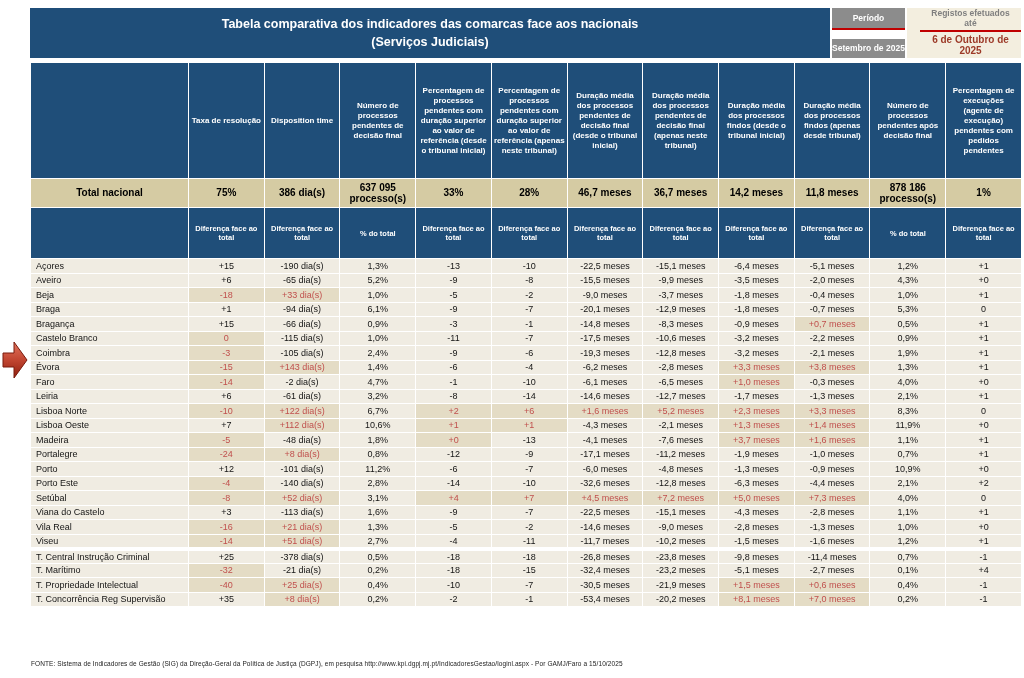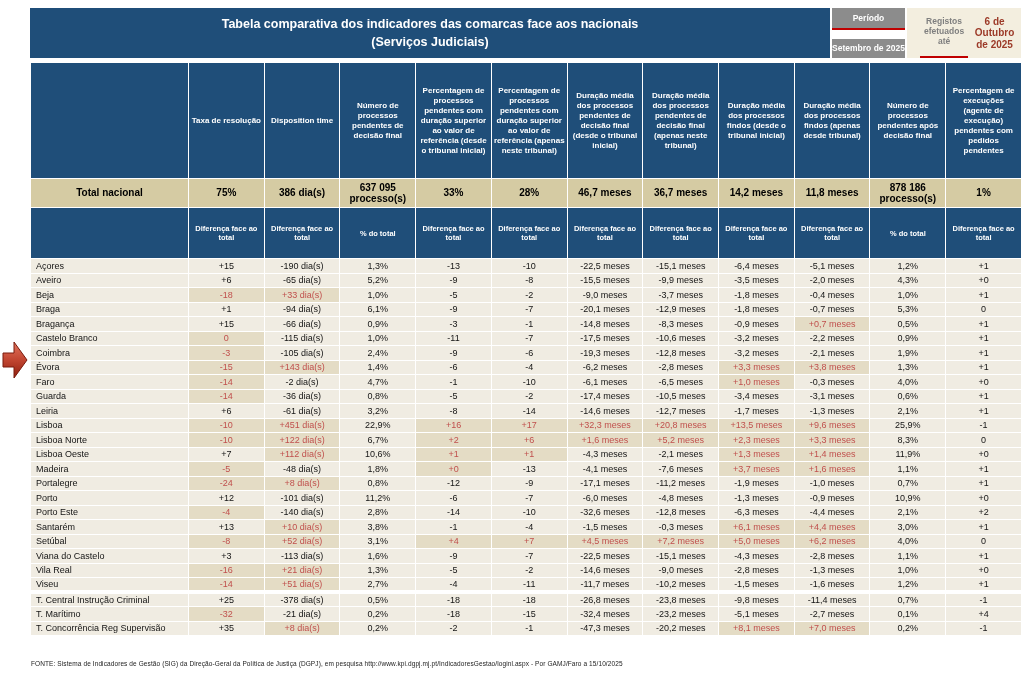--- a/index.html
+++ b/index.html
@@ -22,21 +22,21 @@
   .period-label {
     background:#8C8C8C; color:#fff; font-weight:bold; font-size:8.5px;
     flex:1; display:flex; align-items:center; justify-content:center;
     border-bottom:2px solid #C00000;
   }
   .period-value {
     background:#8C8C8C; color:#fff; font-weight:bold; font-size:8.5px;
     flex:1; display:flex; align-items:center; justify-content:center;
     margin-top:9px;
   }
-  .records-box { width:114px; margin-left:2px; background:#F3EEDF; display:flex; flex-direction:row;padding-left:13px; }
+  .records-box { width:114px; margin-left:2px; background:#F3EEDF; display:flex; flex-direction:column;padding-left:13px; }
   .records-label {
     color:#7f7f7f; font-weight:bold; font-size:8.5px; text-align:center;
     flex:1; display:flex; align-items:center; justify-content:center;
     border-bottom:2px solid #C00000; padding:1px 4px; line-height:1.15;
   }
   .records-value {
     color:#9C3A28; font-weight:bold; font-size:10px; text-align:center;
     flex:1.2; display:flex; align-items:center; justify-content:center;
     padding:1px 4px; line-height:1.15;
   }
@@ -274,60 +274,32 @@
           <td>-1</td>
           <td>-10</td>
           <td>-6,1 meses</td>
           <td>-6,5 meses</td>
           <td class="neg">+1,0 meses</td>
           <td>-0,3 meses</td>
           <td>4,0%</td>
           <td>+0</td>
         </tr>
         <tr>
-          <td class="rowname">Guarda</td>
-          <td class="neg">-14</td>
-          <td>-36 dia(s)</td>
-          <td>0,8%</td>
-          <td>-5</td>
-          <td>-2</td>
-          <td>-17,4 meses</td>
-          <td>-10,5 meses</td>
-          <td>-3,4 meses</td>
-          <td>-3,1 meses</td>
-          <td>0,6%</td>
-          <td>+1</td>
-        </tr>
-        <tr>
           <td class="rowname">Leiria</td>
           <td>+6</td>
           <td>-61 dia(s)</td>
           <td>3,2%</td>
           <td>-8</td>
           <td>-14</td>
           <td>-14,6 meses</td>
           <td>-12,7 meses</td>
           <td>-1,7 meses</td>
           <td>-1,3 meses</td>
           <td>2,1%</td>
           <td>+1</td>
-        </tr>
-        <tr>
-          <td class="rowname">Lisboa</td>
-          <td class="neg">-10</td>
-          <td class="neg">+451 dia(s)</td>
-          <td>22,9%</td>
-          <td class="neg">+16</td>
-          <td class="neg">+17</td>
-          <td class="neg">+32,3 meses</td>
-          <td class="neg">+20,8 meses</td>
-          <td class="neg">+13,5 meses</td>
-          <td class="neg">+9,6 meses</td>
-          <td>25,9%</td>
-          <td>-1</td>
         </tr>
         <tr>
           <td class="rowname">Lisboa Norte</td>
           <td class="neg">-10</td>
           <td class="neg">+122 dia(s)</td>
           <td>6,7%</td>
           <td class="neg">+2</td>
           <td class="neg">+6</td>
           <td class="neg">+1,6 meses</td>
           <td class="neg">+5,2 meses</td>
@@ -400,44 +372,30 @@
           <td>-14</td>
           <td>-10</td>
           <td>-32,6 meses</td>
           <td>-12,8 meses</td>
           <td>-6,3 meses</td>
           <td>-4,4 meses</td>
           <td>2,1%</td>
           <td>+2</td>
         </tr>
         <tr>
-          <td class="rowname">Santarém</td>
-          <td>+13</td>
-          <td class="neg">+10 dia(s)</td>
-          <td>3,8%</td>
-          <td>-1</td>
-          <td>-4</td>
-          <td>-1,5 meses</td>
-          <td>-0,3 meses</td>
-          <td class="neg">+6,1 meses</td>
-          <td class="neg">+4,4 meses</td>
-          <td>3,0%</td>
-          <td>+1</td>
-        </tr>
-        <tr>
           <td class="rowname">Setúbal</td>
           <td class="neg">-8</td>
           <td class="neg">+52 dia(s)</td>
           <td>3,1%</td>
           <td class="neg">+4</td>
           <td class="neg">+7</td>
           <td class="neg">+4,5 meses</td>
           <td class="neg">+7,2 meses</td>
           <td class="neg">+5,0 meses</td>
-          <td class="neg">+6,2 meses</td>
+          <td class="neg">+7,3 meses</td>
           <td>4,0%</td>
           <td>0</td>
         </tr>
         <tr>
           <td class="rowname">Viana do Castelo</td>
           <td>+3</td>
           <td>-113 dia(s)</td>
           <td>1,6%</td>
           <td>-9</td>
           <td>-7</td>
@@ -498,27 +456,41 @@
           <td>-18</td>
           <td>-15</td>
           <td>-32,4 meses</td>
           <td>-23,2 meses</td>
           <td>-5,1 meses</td>
           <td>-2,7 meses</td>
           <td>0,1%</td>
           <td>+4</td>
         </tr>
         <tr>
+          <td class="rowname">T. Propriedade Intelectual</td>
+          <td class="neg">-40</td>
+          <td class="neg">+25 dia(s)</td>
+          <td>0,4%</td>
+          <td>-10</td>
+          <td>-7</td>
+          <td>-30,5 meses</td>
+          <td>-21,9 meses</td>
+          <td class="neg">+1,5 meses</td>
+          <td class="neg">+0,6 meses</td>
+          <td>0,4%</td>
+          <td>-1</td>
+        </tr>
+        <tr>
           <td class="rowname">T. Concorrência Reg Supervisão</td>
           <td>+35</td>
           <td class="neg">+8 dia(s)</td>
           <td>0,2%</td>
           <td>-2</td>
           <td>-1</td>
-          <td>-47,3 meses</td>
+          <td>-53,4 meses</td>
           <td>-20,2 meses</td>
           <td class="neg">+8,1 meses</td>
           <td class="neg">+7,0 meses</td>
           <td>0,2%</td>
           <td>-1</td>
         </tr>
       </tbody>
   </table>
 
 </div>

